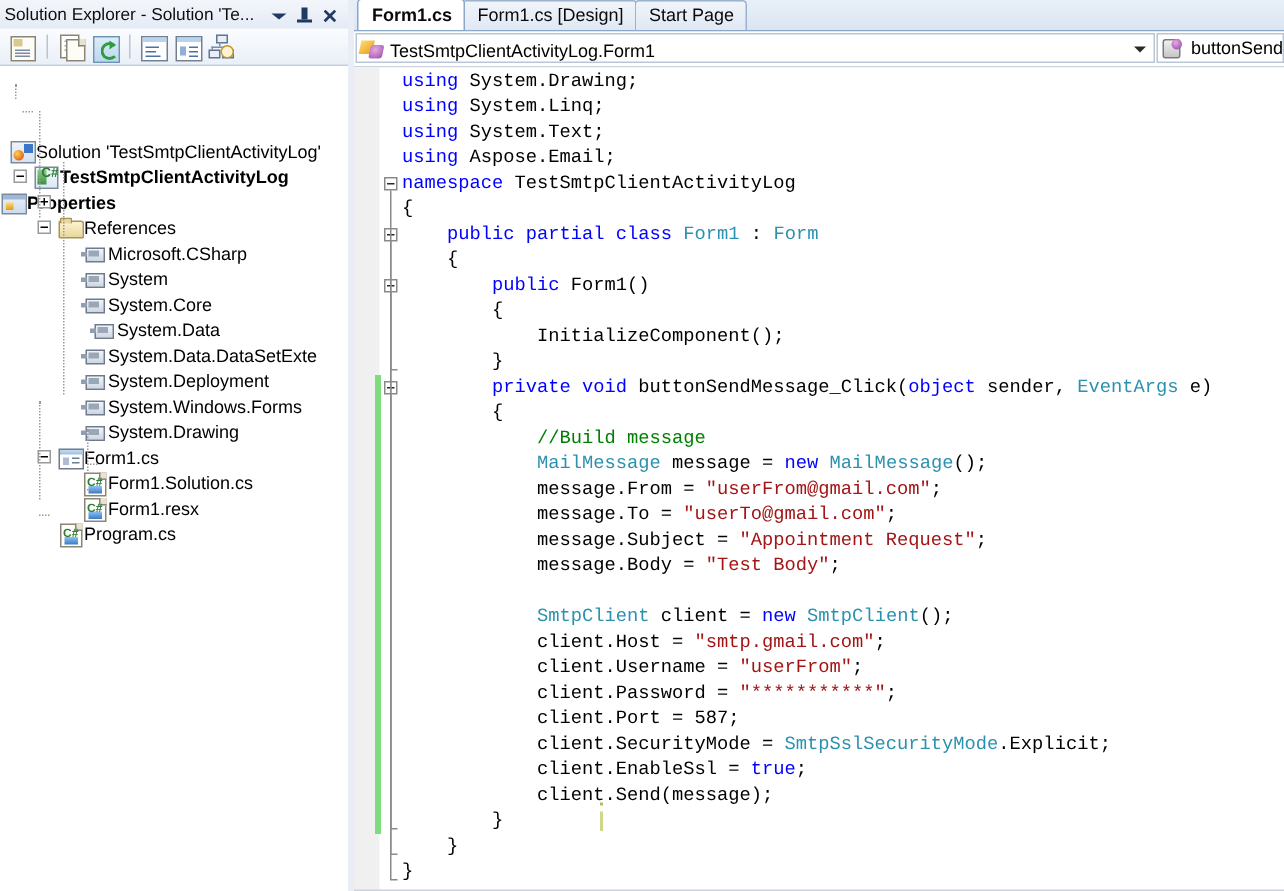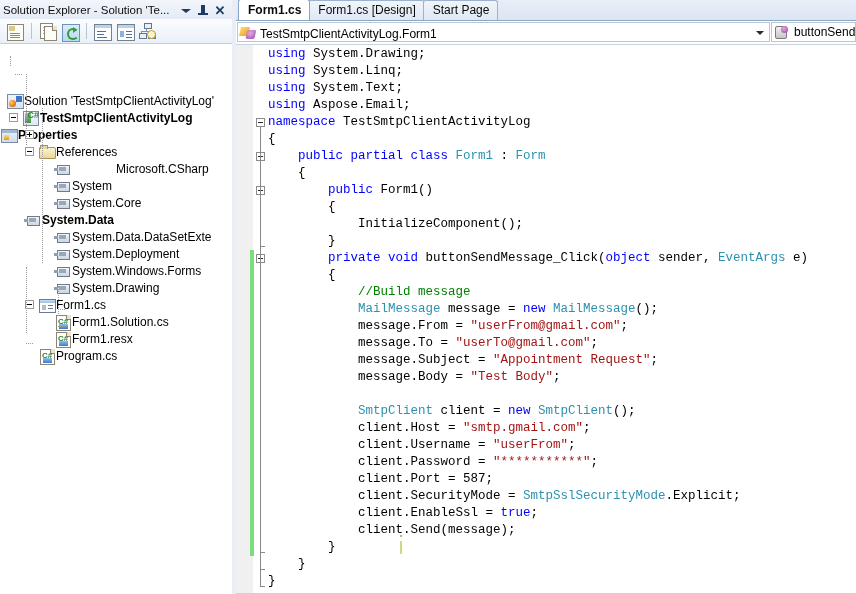--- a/index.html
+++ b/index.html
@@ -495,21 +495,21 @@
           </span>
           <span class="tr-label">Properties</span>
         </div>
         <div class="tr-row" style="padding-left: 38px;">
           <span class="expander" style="left: 25px; top: 4px;"></span>
           <span class="ticon">
             <span class="ic-folder"></span>
           </span>
           <span class="tr-label">References</span>
         </div>
-        <div class="tr-row" style="padding-left: 54px; gap: 44px;">
+        <div class="tr-row" style="padding-left: 54px;">
           <span class="ticon">
             <span class="ic-ref">
               <span class="in"></span>
             </span>
           </span>
           <span class="tr-label">Microsoft.CSharp</span>
         </div>
         <div class="tr-row" style="padding-left: 54px;">
           <span class="ticon">
             <span class="ic-ref">
@@ -519,21 +519,21 @@
           <span class="tr-label">System</span>
         </div>
         <div class="tr-row" style="padding-left: 54px;">
           <span class="ticon">
             <span class="ic-ref">
               <span class="in"></span>
             </span>
           </span>
           <span class="tr-label">System.Core</span>
         </div>
-        <div class="tr-row" style="padding-left: 24px; font-weight: bold;">
+        <div class="tr-row" style="padding-left: 60px;">
           <span class="ticon">
             <span class="ic-ref">
               <span class="in"></span>
             </span>
           </span>
           <span class="tr-label">System.Data</span>
         </div>
         <div class="tr-row" style="padding-left: 54px;">
           <span class="ticon">
             <span class="ic-ref">

